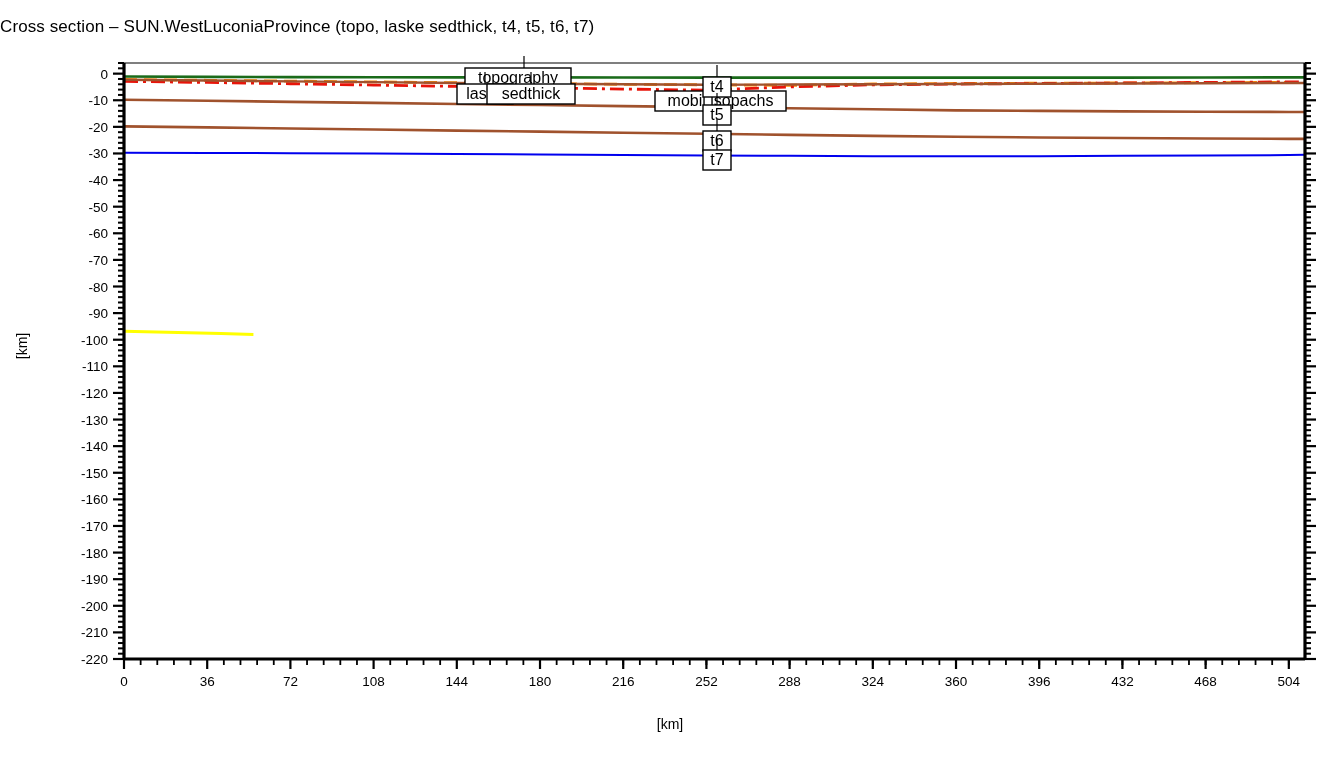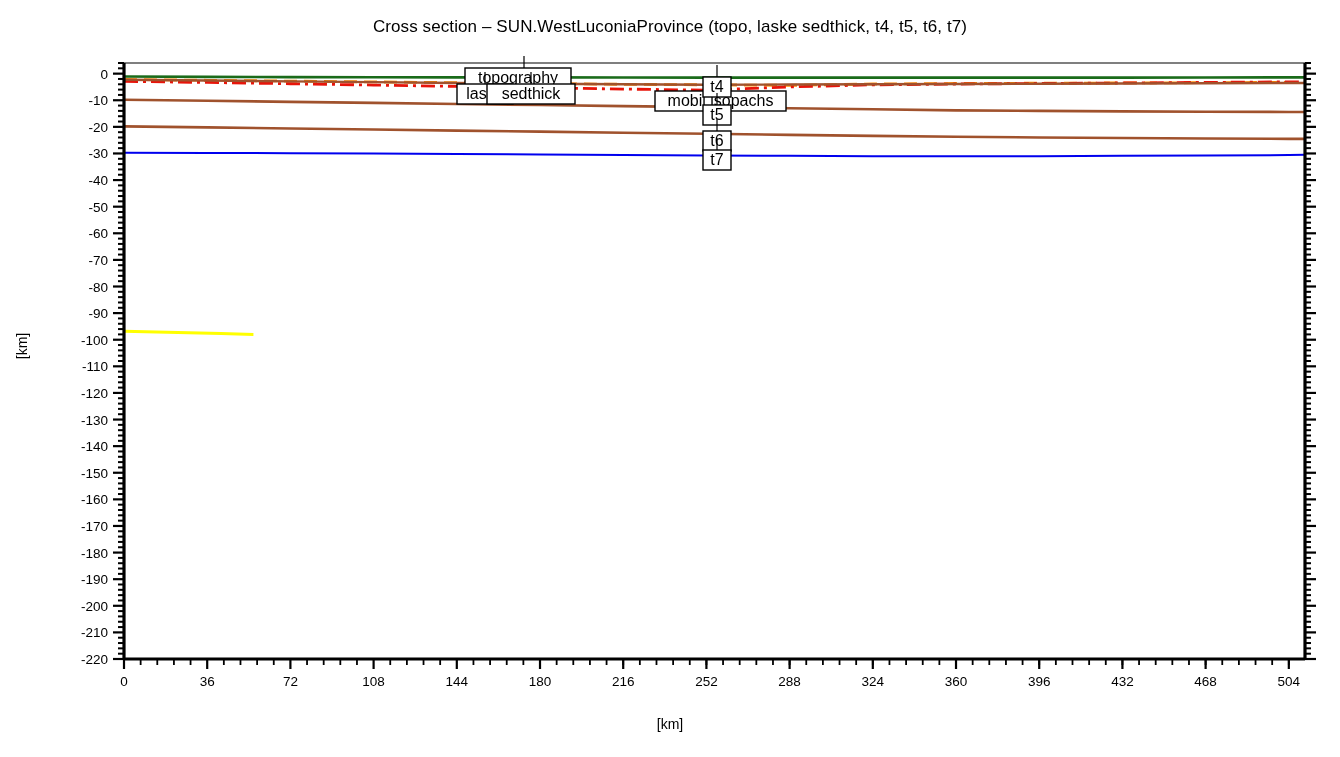--- a/index.html
+++ b/index.html
@@ -18,21 +18,20 @@
     position: absolute;
     left: 0; top: 0;
     width: 1340px;
     height: 757px;
   }
   #chart-title {
     position: absolute;
     left: 0;
     top: 17px;
     width: 1340px;
-    text-align: center;
     font-size: 17px;
     color: #000;
     letter-spacing: 0.1px;
     white-space: nowrap;
   }
   #ylabel {
     position: absolute;
     left: -8px;
     top: 338px;
     width: 60px;

